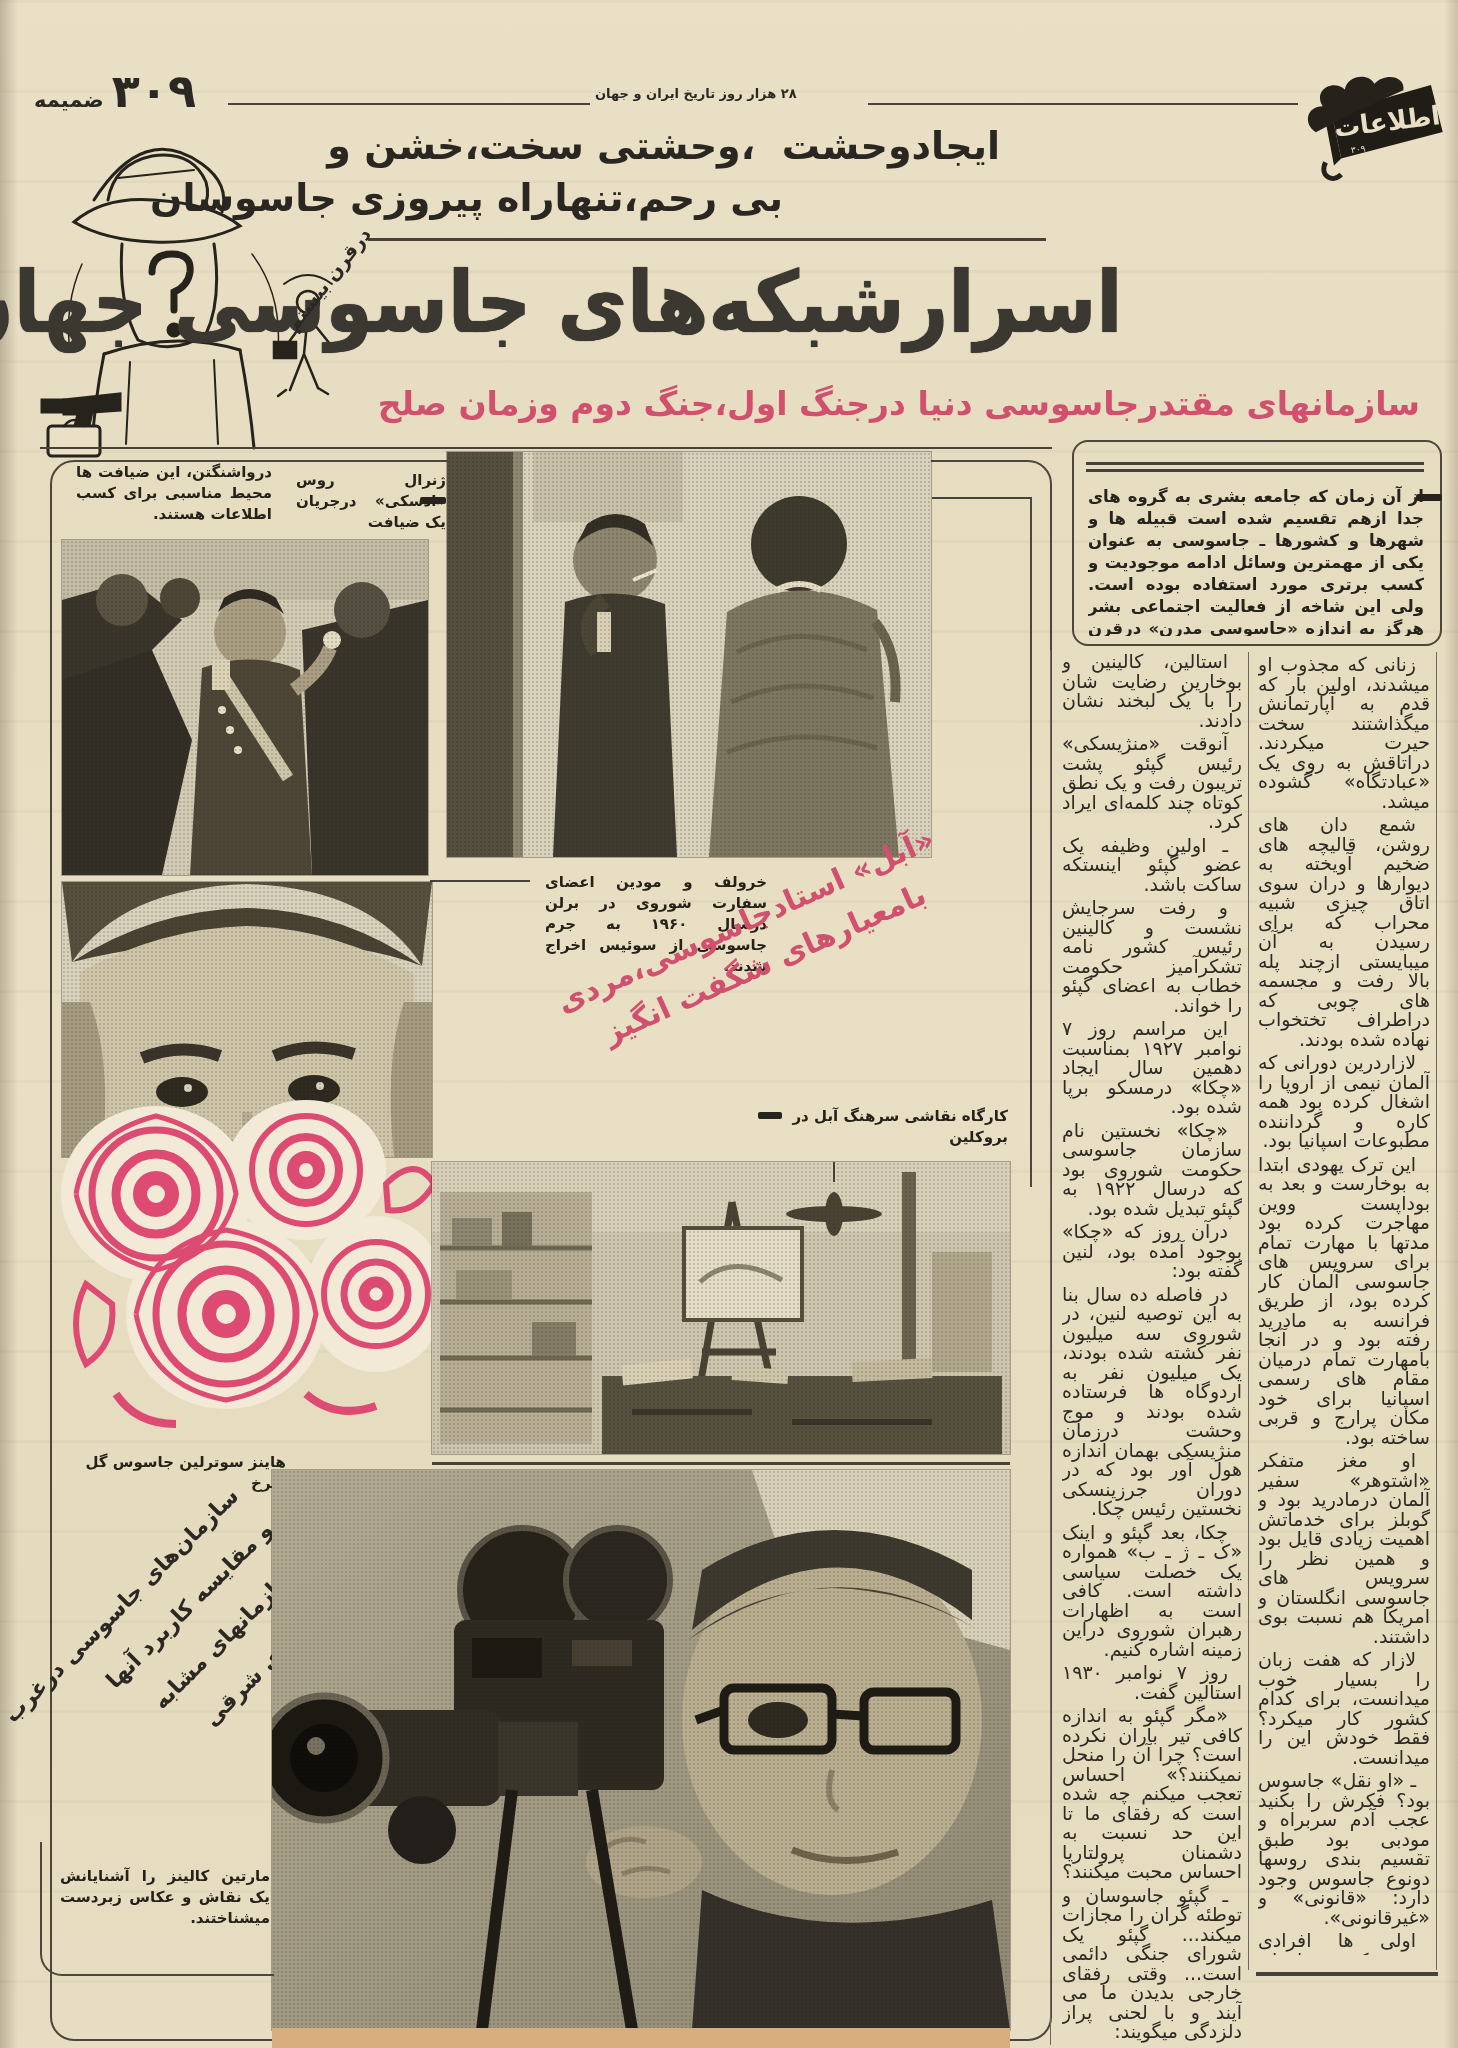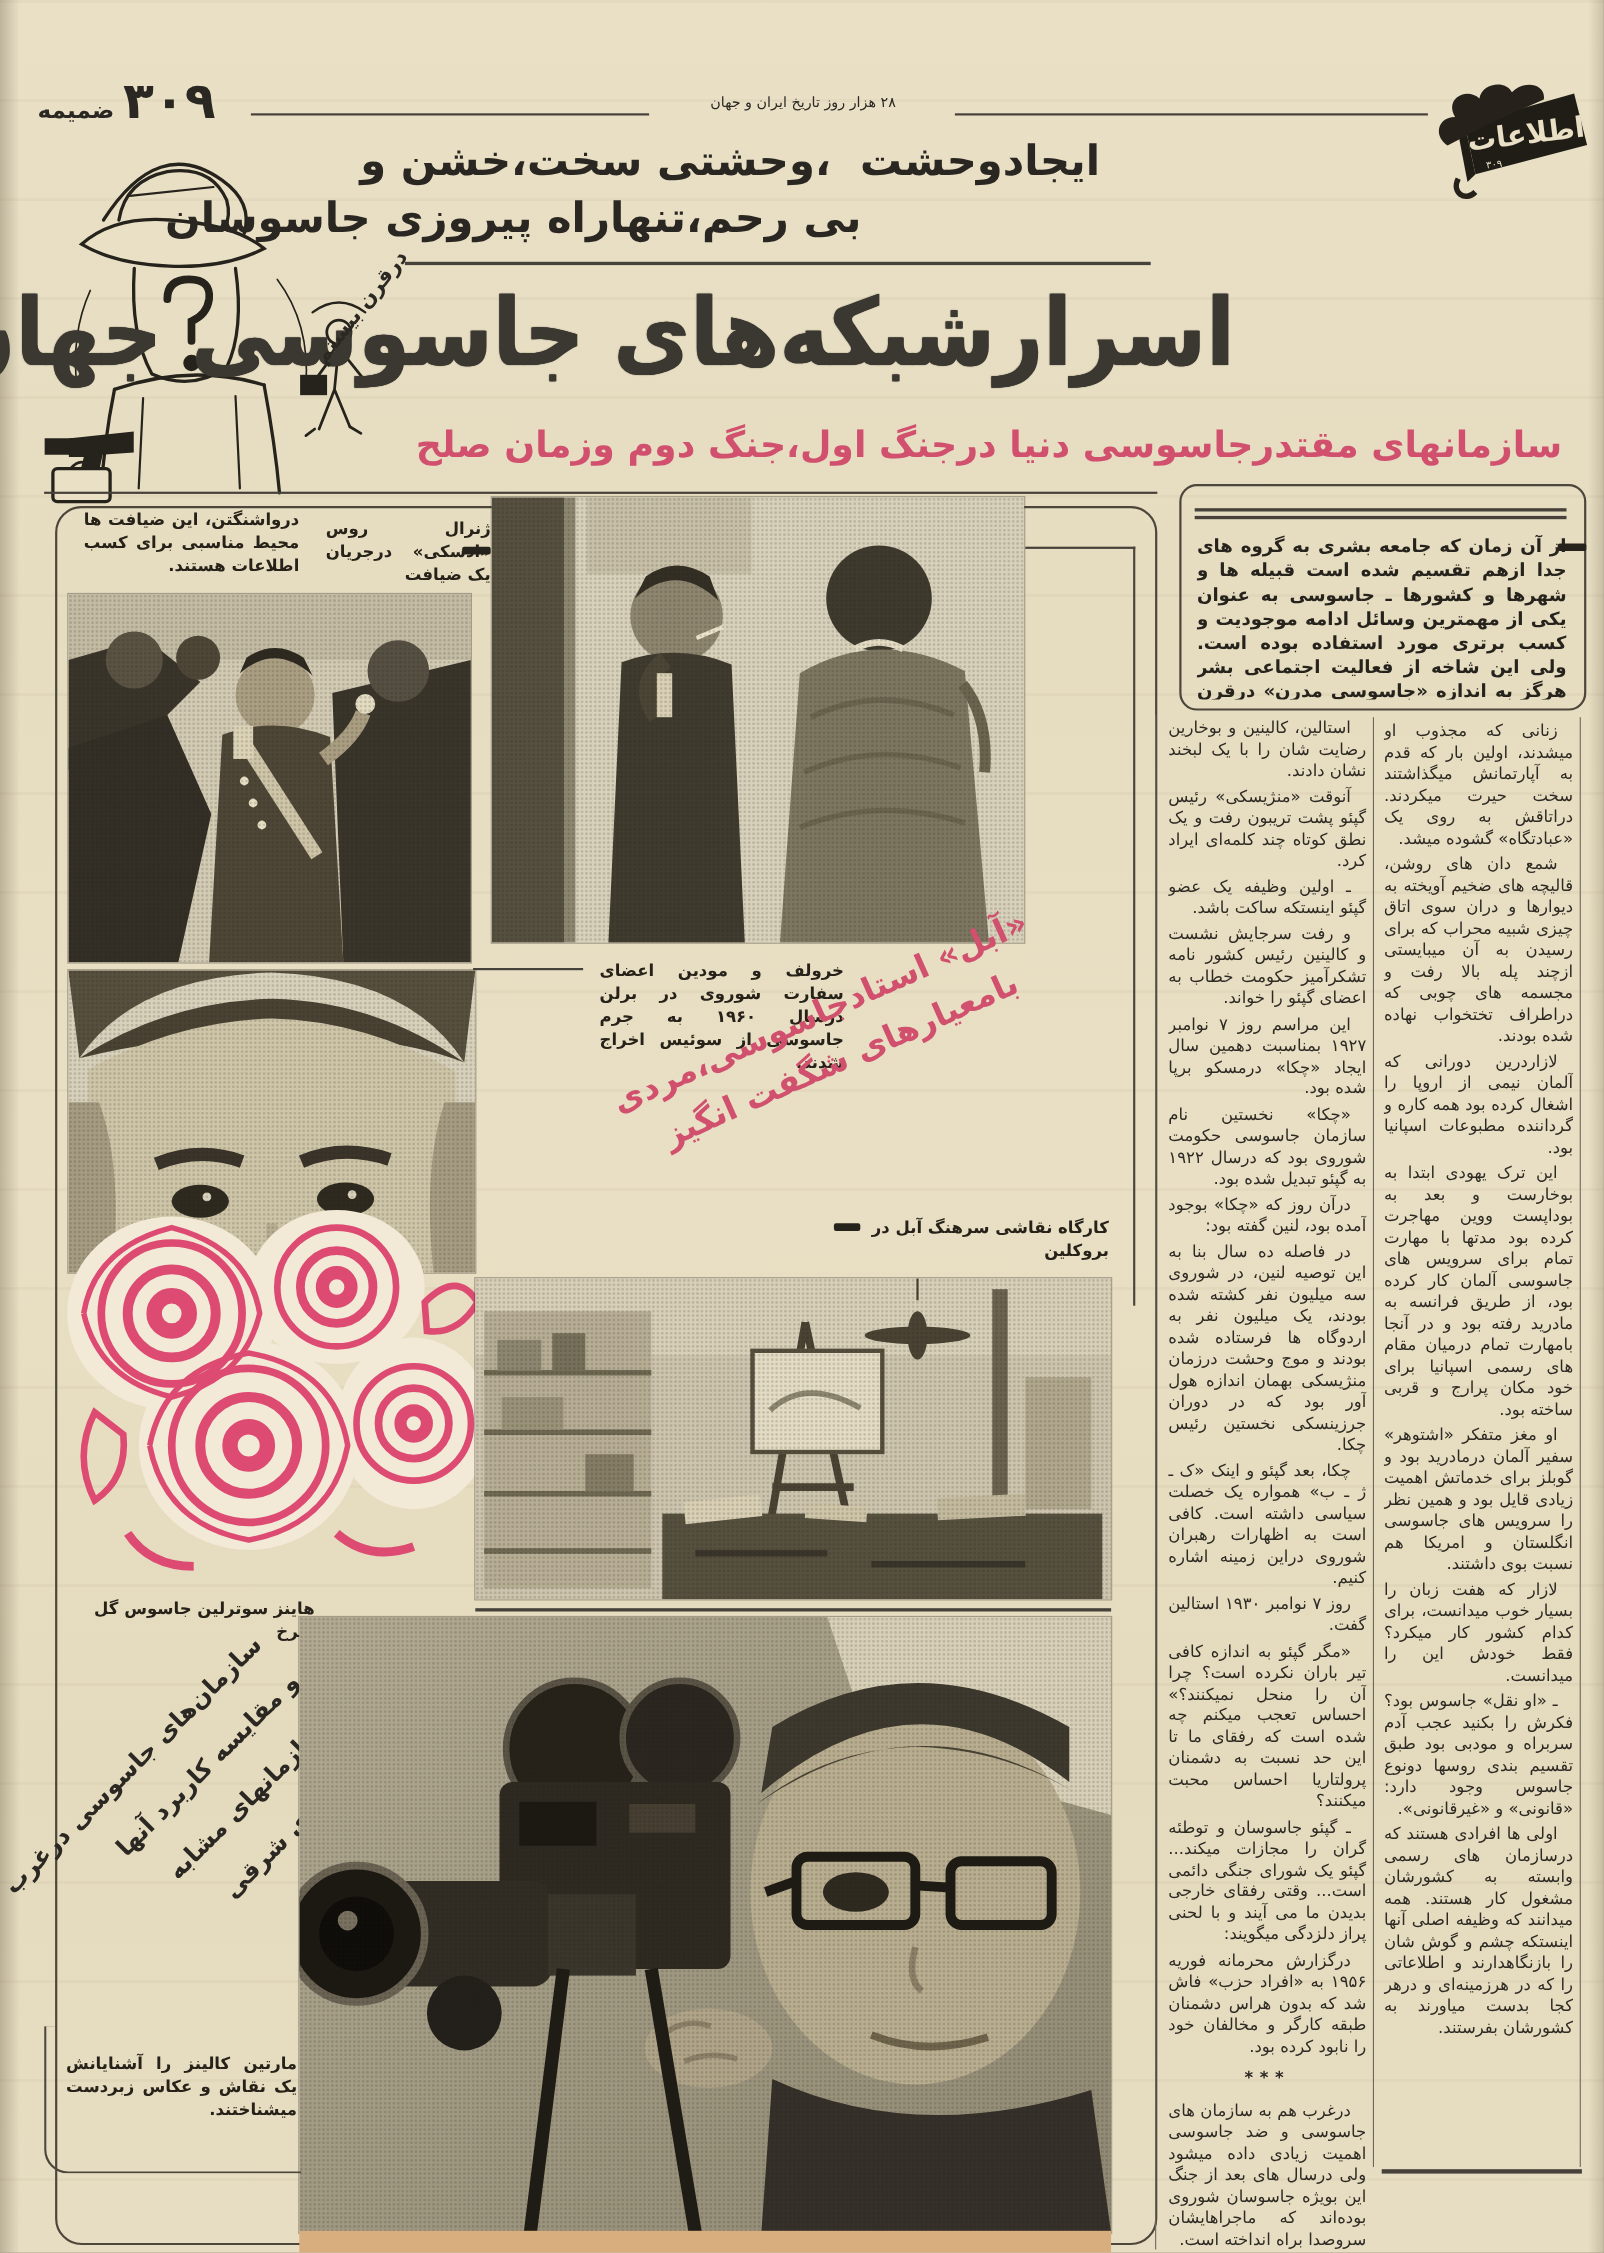--- a/index.html
+++ b/index.html
@@ -33,36 +33,36 @@
   .kicker{font-weight:900;font-size:38px;letter-spacing:-1px;color:#2a2722;text-align:right;white-space:nowrap;}
   .headline{
     font-weight:900;font-size:76px;color:#3b3831;text-align:center;white-space:nowrap;
     transform:scaleY(1.12);transform-origin:top center;
     text-shadow:0 0 1px #3b3831,1px 0 0 #3b3831;
   }
   .rot{transform-origin:center;}
   .bp{margin:0 0 4px 0;text-align:justify;}
   .bp.p{text-indent:14px;}
   .bp.sep{text-align:center;font-weight:bold;letter-spacing:6px;margin:10px 0;}
-  .col{font-size:15px;line-height:19.5px;overflow:hidden;color:#2d2a23;}
+  .col{font-size:19px;line-height:19.5px;overflow:hidden;color:#2d2a23;}
   .intro{font-weight:bold;font-size:16.5px;line-height:22px;text-align:justify;color:#26231d;}
   .pinktxt{color:#d0506e;font-weight:900;}
   .frame{border:2px solid #4c463b;border-radius:24px;}
 </style>
 </head>
 <body>
 
 <div id="page" dir="rtl">
 
   <div class="abs" style="right:1262px;top:64px;display:flex;gap:8px;align-items:baseline;">
     <span style="font-size:46px;font-weight:900;">۳۰۹</span>
     <span style="font-size:21px;font-weight:bold;">ضمیمه</span>
   </div>
 
-  <div class="abs" style="left:595px;top:86px;width:270px;text-align:center;font-size:13px;font-weight:normal;">۲۸ هزار روز تاریخ ایران و جهان</div>
+  <div class="abs" style="left:595px;top:86px;width:270px;text-align:left;font-size:13px;font-weight:bold;">۲۸ هزار روز تاریخ ایران و جهان</div>
   <div class="abs rule" style="left:228px;top:103px;width:362px;height:2px;"></div>
   <div class="abs rule" style="left:868px;top:103px;width:430px;height:2px;"></div>
 
   <div class="abs" style="left:1296px;top:70px;width:152px;height:120px;">
     <svg width="152" height="120" viewBox="0 0 152 120">
       <g transform="rotate(-7 80 60)">
         <polygon points="38,38 140,22 146,70 42,84" fill="#201d17"></polygon>
         <polygon points="38,38 30,30 34,90 42,84" fill="#201d17"></polygon>
         <path d="M20,55 C8,45 14,28 30,30 C22,12 44,4 54,16 C58,2 80,2 84,14 C96,4 116,10 112,24 L60,40 Z" fill="#26221b"></path>
         <path d="M26,86 C18,98 30,108 40,100" fill="none" stroke="#26221b" stroke-width="5"></path>

